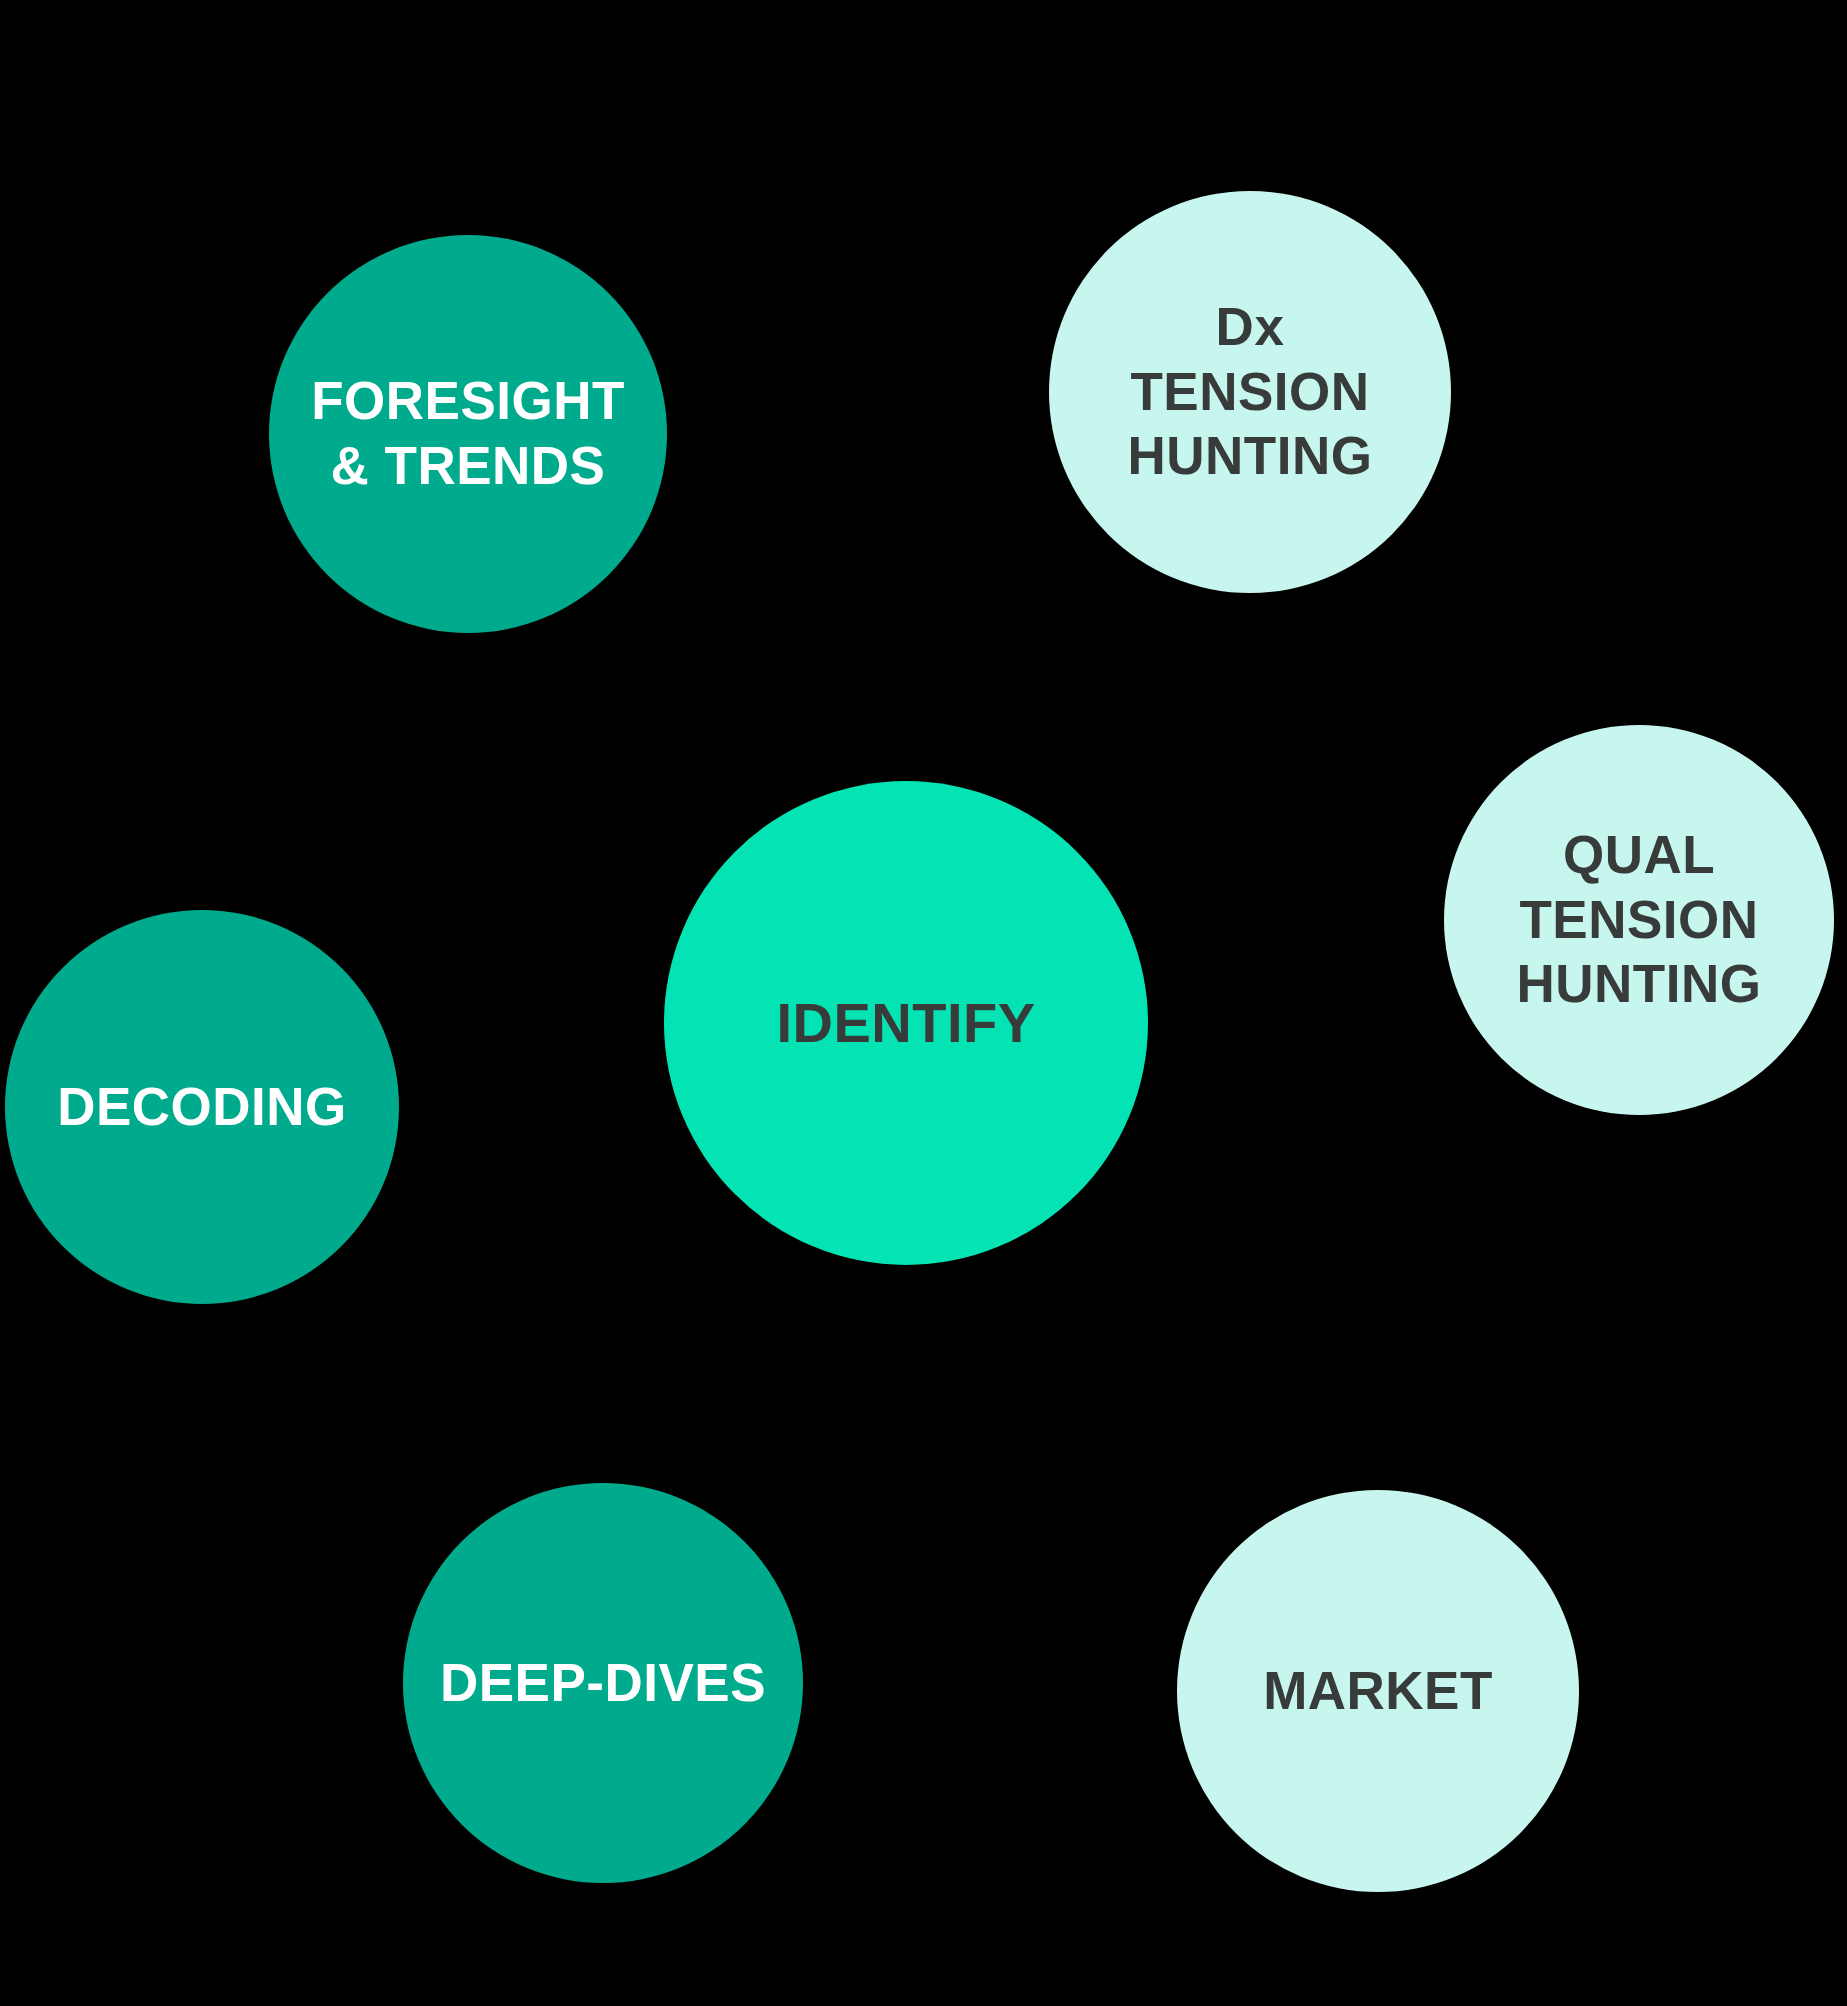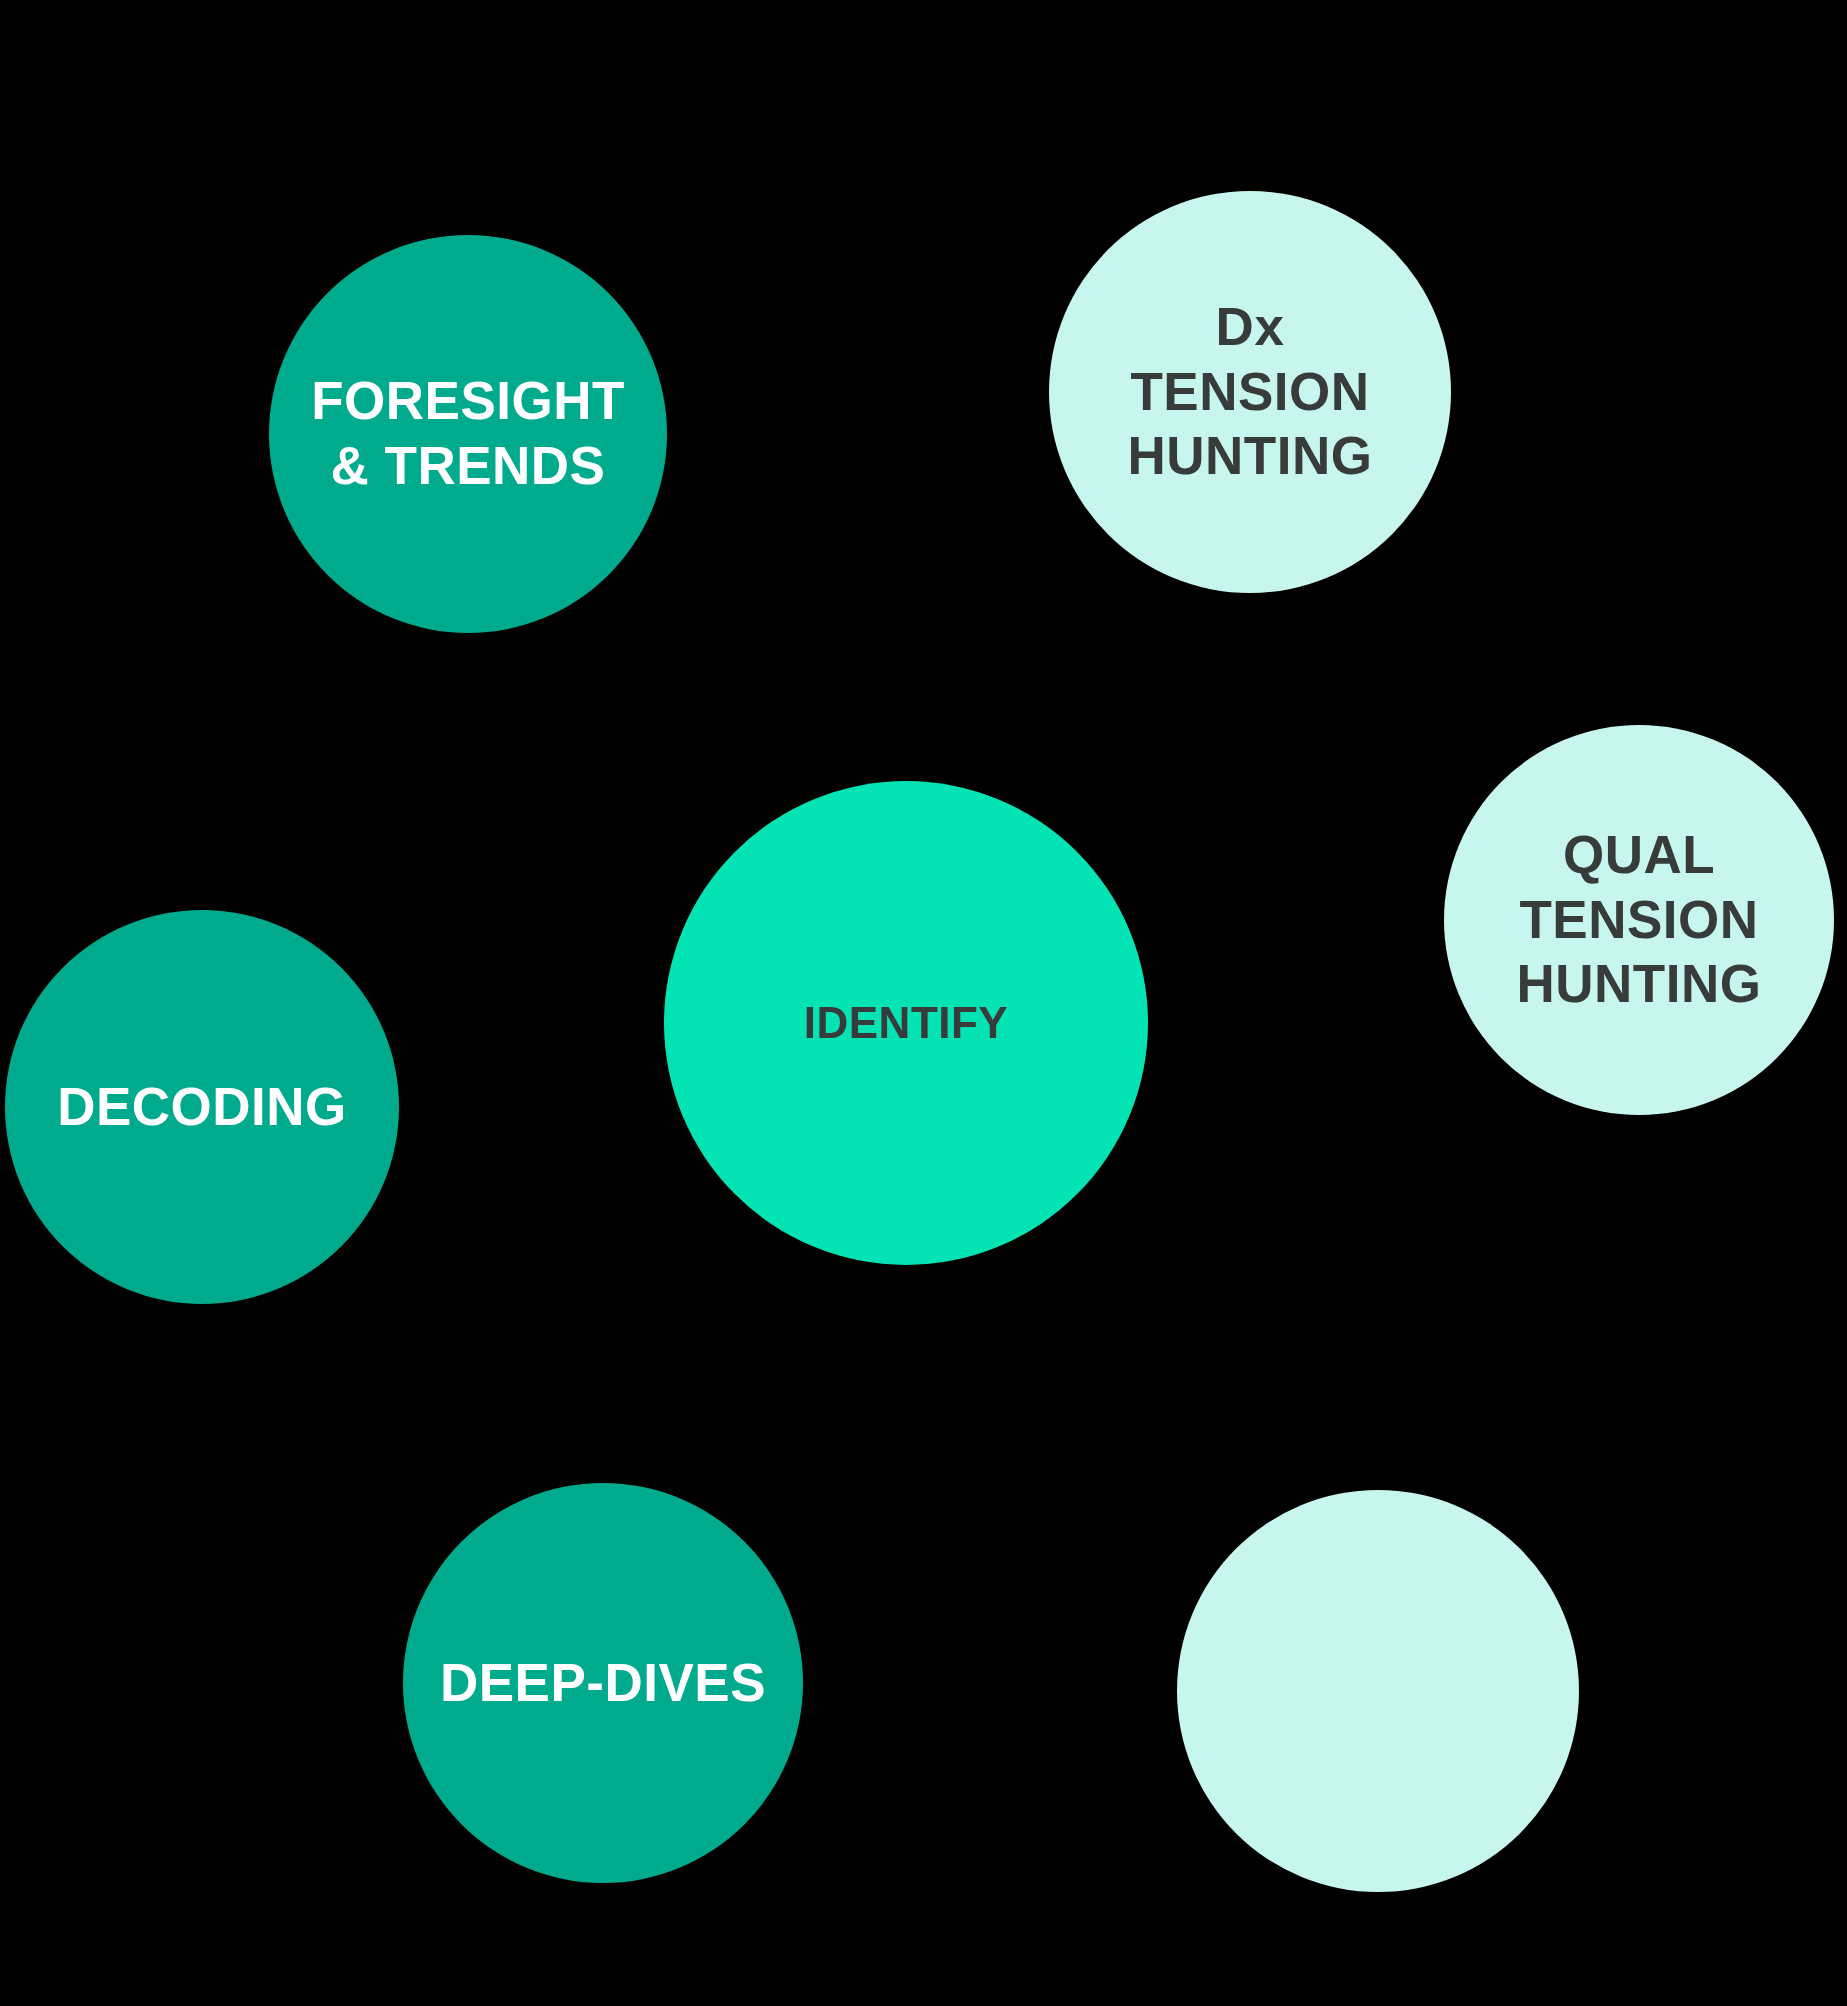--- a/index.html
+++ b/index.html
@@ -41,21 +41,21 @@
   .node--mint {
     background: var(--mint, #C7F6EE);
     color: var(--dark-text, #373B3A);
     text-align: center;
   }
   .node--accent {
     background: var(--accent, #04E3B3);
     color: var(--dark-text, #373B3A);
   }
   .node--accent .node__label {
-    font-size: 44px;
+    font-size: 56px;
   }
   .node__label {
     display: block;
   }
   .node__line {
     display: block;
     white-space: nowrap;
   }
 </style>
 </head>
@@ -92,16 +92,17 @@
         <span class="node__line">DECODING</span>
       </div>
     </div>
     <div class="node node--teal" style="left: 603px; top: 1683px; width: 400px; height: 400px;">
       <div class="node__label">
         <span class="node__line">DEEP-DIVES</span>
       </div>
     </div>
     <div class="node node--mint" style="left: 1378px; top: 1691px; width: 402px; height: 402px;">
       <div class="node__label">
+        <span class="node__line">MARKET</span>
       </div>
     </div>
   </div>
 
 
 </body></html>

